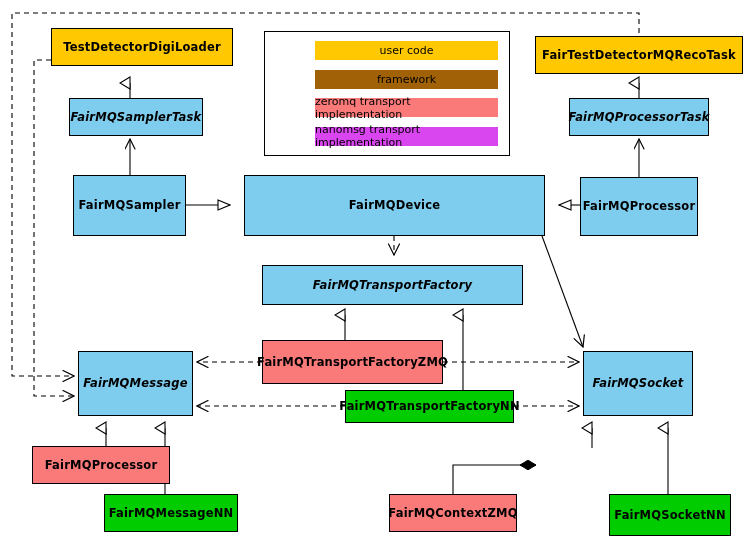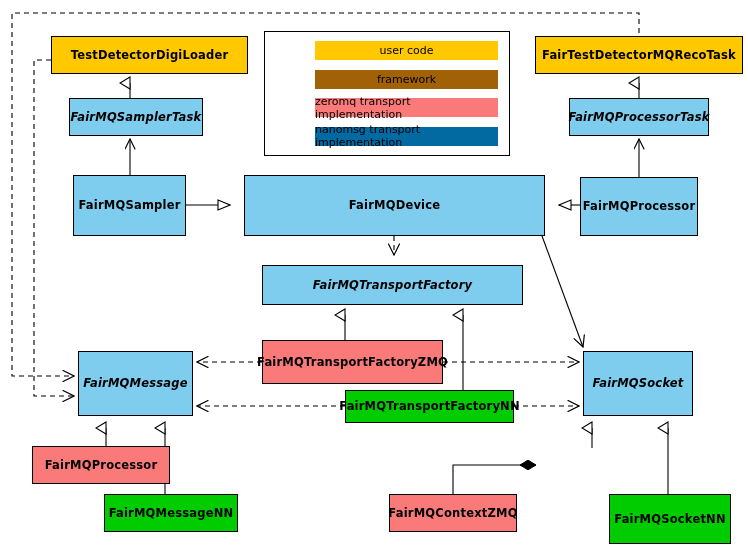--- a/index.html
+++ b/index.html
@@ -136,26 +136,26 @@
   <div id="legend" style="left:264px;top:31px;width:246px;height:125px;">
     <div class="legend-row" style="background:#FFC800;">
       <span>user code</span>
     </div>
     <div class="legend-row" style="background:#a16207;">
       <span>framework</span>
     </div>
     <div class="legend-row" style="background:#FA7A7A;">
       <span>zeromq transport implementation</span>
     </div>
-    <div class="legend-row" style="background:#0369a1;">
+    <div class="legend-row" style="background:#d946ef;">
       <span>nanomsg transport implementation</span>
     </div>
   </div>
 
-  <div class="node c-user" style="left:51px;top:36px;width:197px;height:38px;">TestDetectorDigiLoader</div>
+  <div class="node c-user" style="left:51px;top:28px;width:182px;height:38px;">TestDetectorDigiLoader</div>
 
   <div class="node c-user" style="left:535px;top:36px;width:208px;height:38px;">FairTestDetectorMQRecoTask</div>
 
   <div class="node c-frame abstract" style="left:69px;top:98px;width:134px;height:38px;">FairMQSamplerTask</div>
 
   <div class="node c-frame abstract" style="left:569px;top:98px;width:140px;height:38px;">FairMQProcessorTask</div>
 
   <div class="node c-frame" style="left:73px;top:175px;width:113px;height:61px;">FairMQSampler</div>
 
   <div class="node c-frame" style="left:244px;top:175px;width:301px;height:61px;">FairMQDevice</div>
@@ -170,17 +170,17 @@
 
   <div class="node c-frame abstract" style="left:78px;top:351px;width:115px;height:65px;">FairMQMessage</div>
 
   <div class="node c-frame abstract" style="left:583px;top:351px;width:110px;height:65px;">FairMQSocket</div>
 
   <div class="node c-zmq" style="left:32px;top:446px;width:138px;height:38px;">FairMQProcessor</div>
 
   <div class="node c-nn" style="left:104px;top:494px;width:134px;height:38px;">FairMQMessageNN</div>
 
 
-  <div class="node c-nn" style="left:609px;top:494px;width:122px;height:50px;">FairMQSocketNN</div>
+  <div class="node c-nn" style="left:609px;top:494px;width:122px;height:42px;">FairMQSocketNN</div>
 
   <div class="node c-zmq" style="left:389px;top:494px;width:128px;height:38px;">FairMQContextZMQ</div>
 
 </div>
 
 </body></html>

